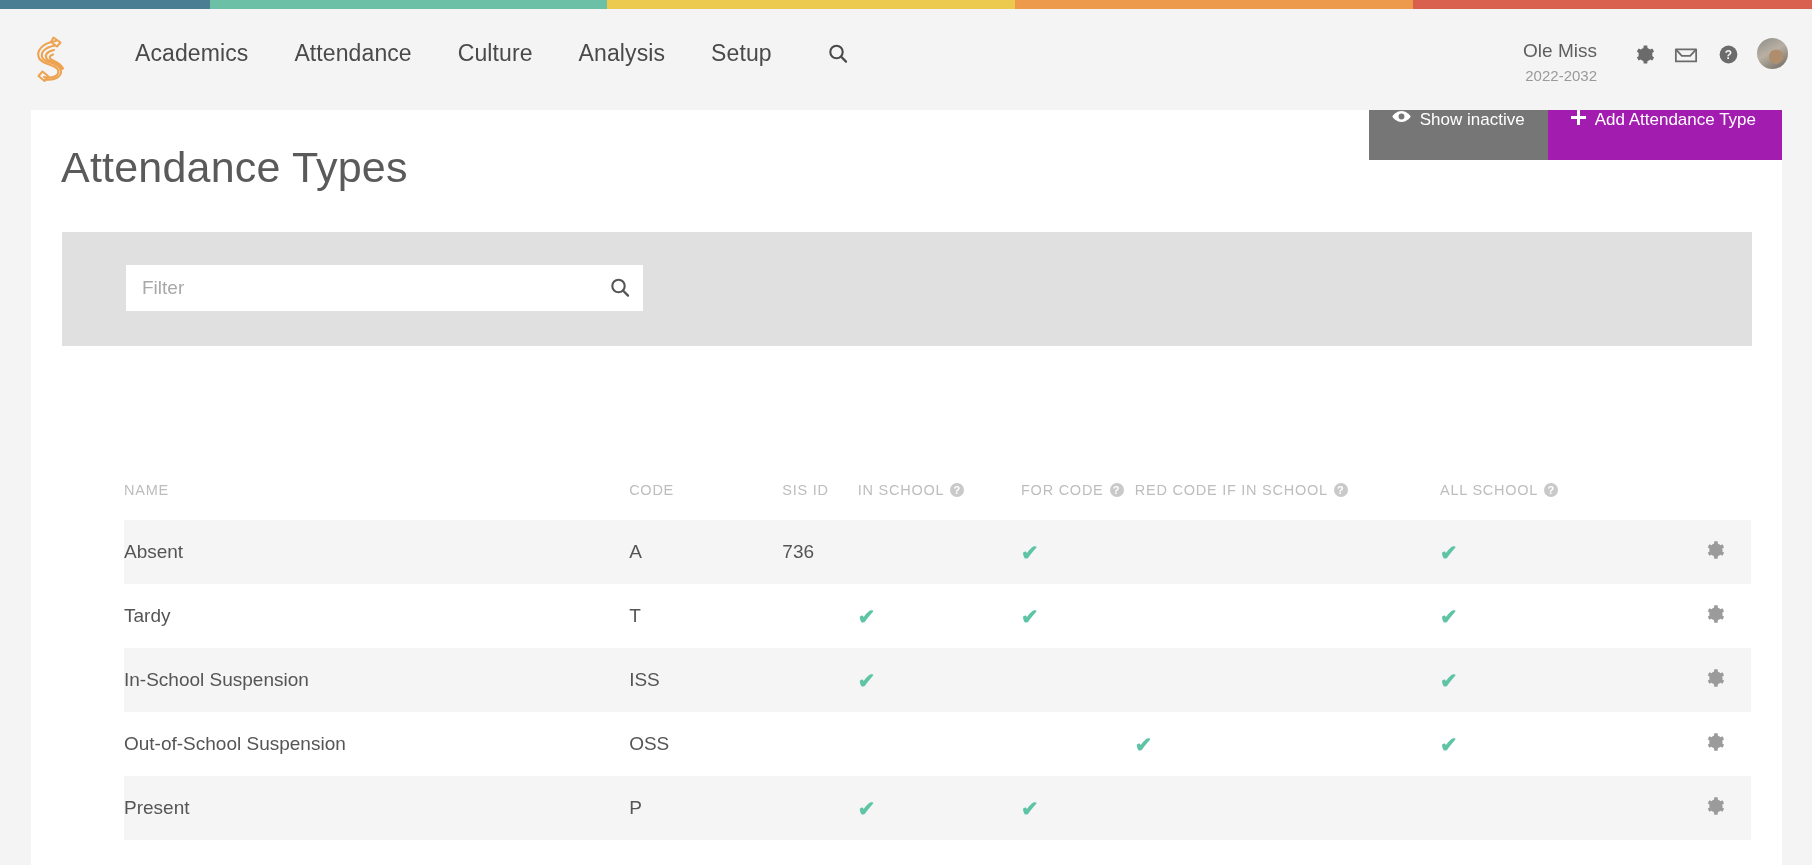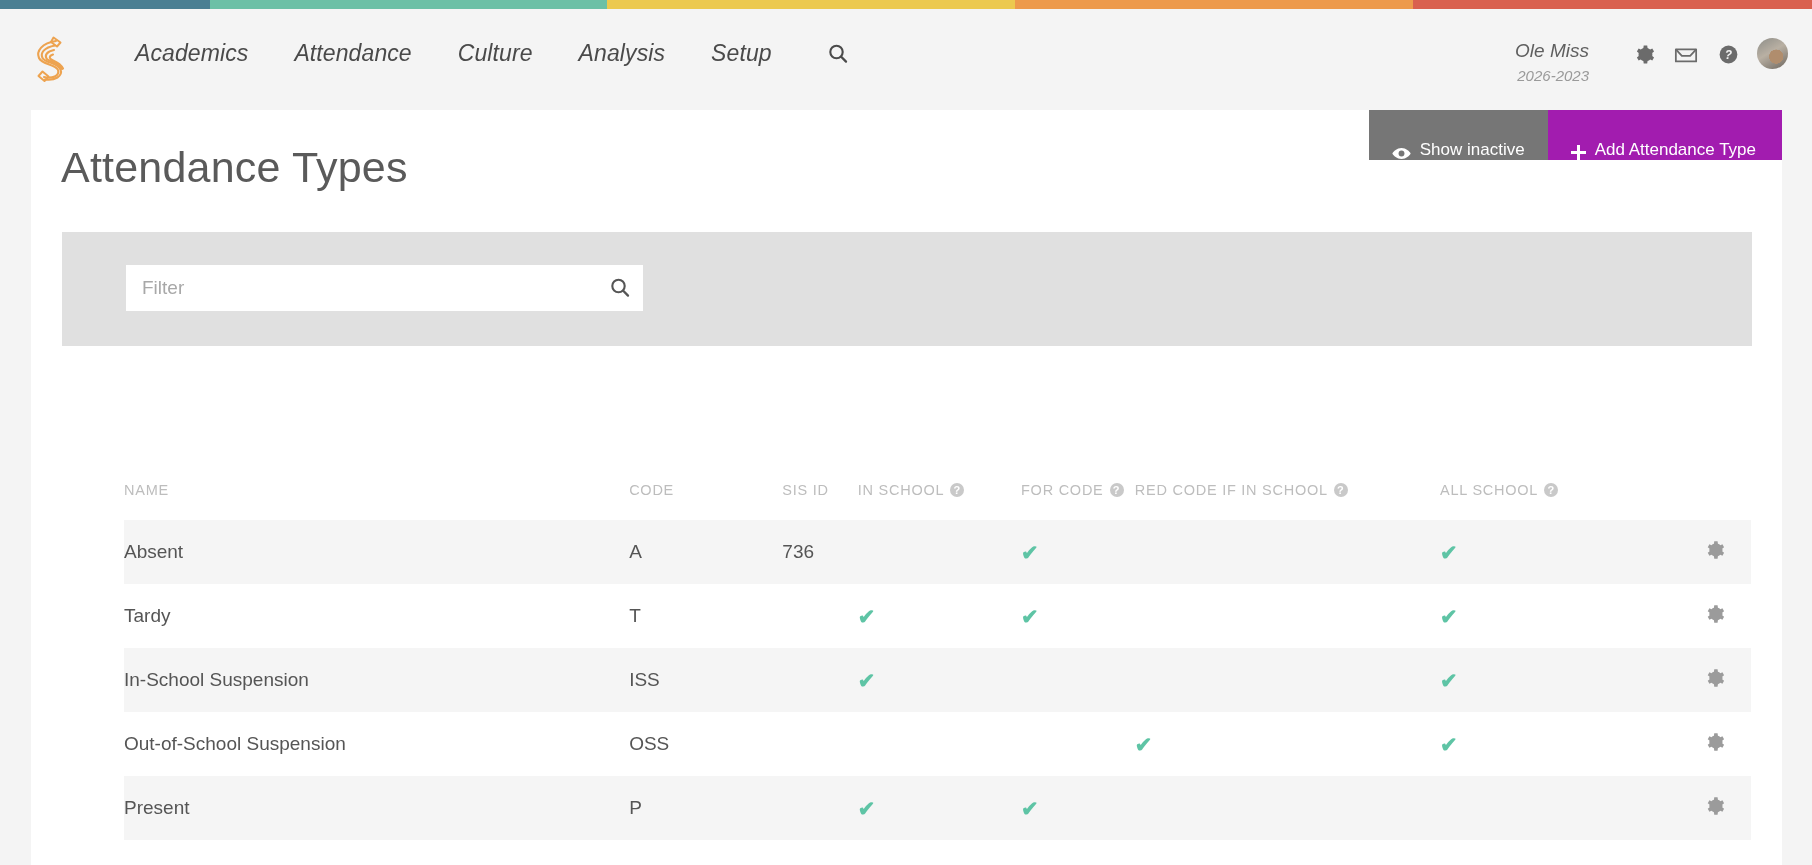--- a/index.html
+++ b/index.html
@@ -15,21 +15,20 @@
   #rainbow span { height: 100%; }
 
   
   #navbar {
     height: 103px;
     background: #f4f4f4;
     display: flex;
     align-items: flex-start;
     padding: 0 0 0 22px;
     position: relative;
-    font-style: italic;
   }
   #logo-wrap {
     width: 56px; height: 56px;
     margin-top: 22px; margin-right: 34px;
     flex: 0 0 auto;
   }
   #nav-links {
     display: flex; align-items: center;
     gap: 0px;
     margin-top: 28px;
@@ -50,21 +49,21 @@
     cursor: pointer;
   }
 
   #nav-right {
     position: absolute;
     right: 24px; top: 28px;
     display: flex; align-items: flex-start; gap: 0;
   }
   #school-block {
     text-align: right;
-    margin-right: 30px;
+    margin-right: 22px;
     margin-top: 2px;
   }
   #school-name { font-size: 19px; color: #5f5f5f; line-height: 24px; }
   #school-year { font-size: 15px; color: #9a9a9a; line-height: 22px; margin-top: 2px; }
   .nav-icon-btn {
     width: 34px; height: 34px;
     display: flex; align-items: center; justify-content: center;
     margin-left: 8px;
     cursor: pointer;
   }
@@ -87,21 +86,21 @@
   }
 
   
   #action-bar {
     position: absolute;
     right: 0; top: 0;
     display: flex;
     height: 50px;
   }
   .action-btn {
-    display: flex; align-items: flex-end; gap: 9px;
+    display: flex; align-items: flex-start; gap: 9px;
     padding: 0 23px;
     font-size: 17px;
     color: #ffffff;
     cursor: pointer;
     border: none;
     font-family: inherit;
     height: 100%;
   }
   #show-inactive-btn { background: #767676; }
   #add-type-btn { background: #a21caf; padding-right: 26px; }
@@ -250,21 +249,21 @@
   <div id="nav-search-btn">
     <svg width="22" height="22" viewBox="0 0 22 22">
       <circle cx="9.5" cy="9" r="6.2" fill="none" stroke="#4a4a4a" stroke-width="2.1"></circle>
       <line x1="14.2" y1="13.7" x2="19" y2="18.6" stroke="#4a4a4a" stroke-width="2.3" stroke-linecap="round"></line>
     </svg>
   </div>
 
   <div id="nav-right">
     <div id="school-block">
       <div id="school-name">Ole Miss</div>
-      <div id="school-year">2026-2023</div>
+      <div id="school-year">2022-2032</div>
     </div>
 
     <div class="nav-icon-btn">
       <svg width="21" height="21" viewBox="0 0 24 24">
         <path fill="#6b6b6b" d="M12 8.6a3.4 3.4 0 1 0 0 6.8 3.4 3.4 0 0 0 0-6.8zm9 3.4c0-.6-.05-1.2-.15-1.75l2.05-1.55-2-3.46-2.4 1a8.9 8.9 0 0 0-3-1.73L15.1 1.6h-4l-.4 2.9a8.9 8.9 0 0 0-3 1.73l-2.4-1-2 3.46L5.35 10.25A10 10 0 0 0 5.2 12c0 .6.05 1.2.15 1.75L3.3 15.3l2 3.46 2.4-1a8.9 8.9 0 0 0 3 1.73l.4 2.9h4l.4-2.9a8.9 8.9 0 0 0 3-1.73l2.4 1 2-3.46-2.05-1.55c.1-.55.15-1.15.15-1.75z"></path>
       </svg>
     </div>
 
     <div class="nav-icon-btn">
       <svg width="24" height="21" viewBox="0 0 26 22">

